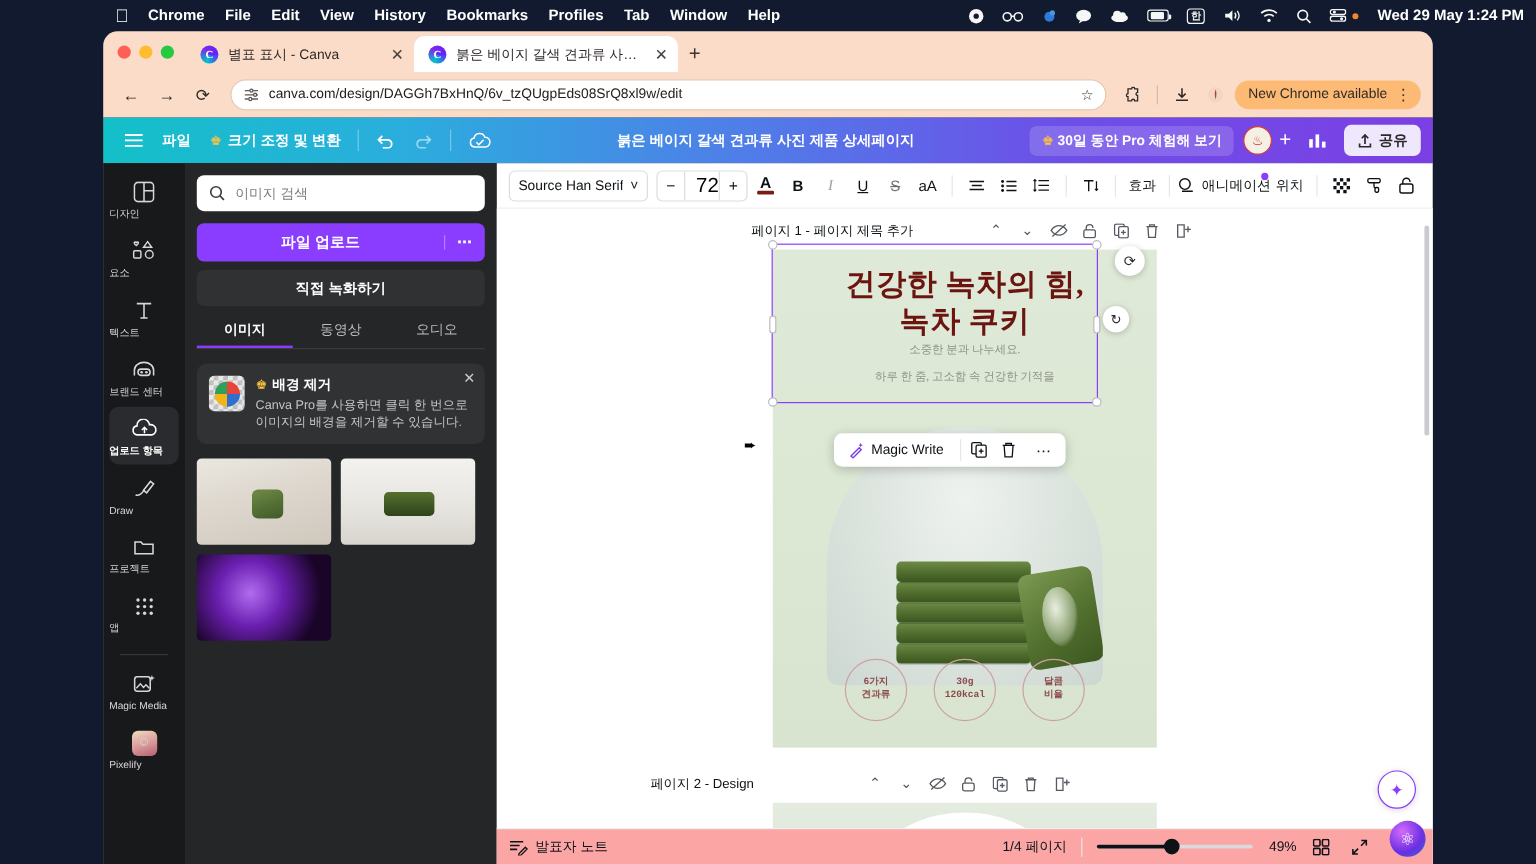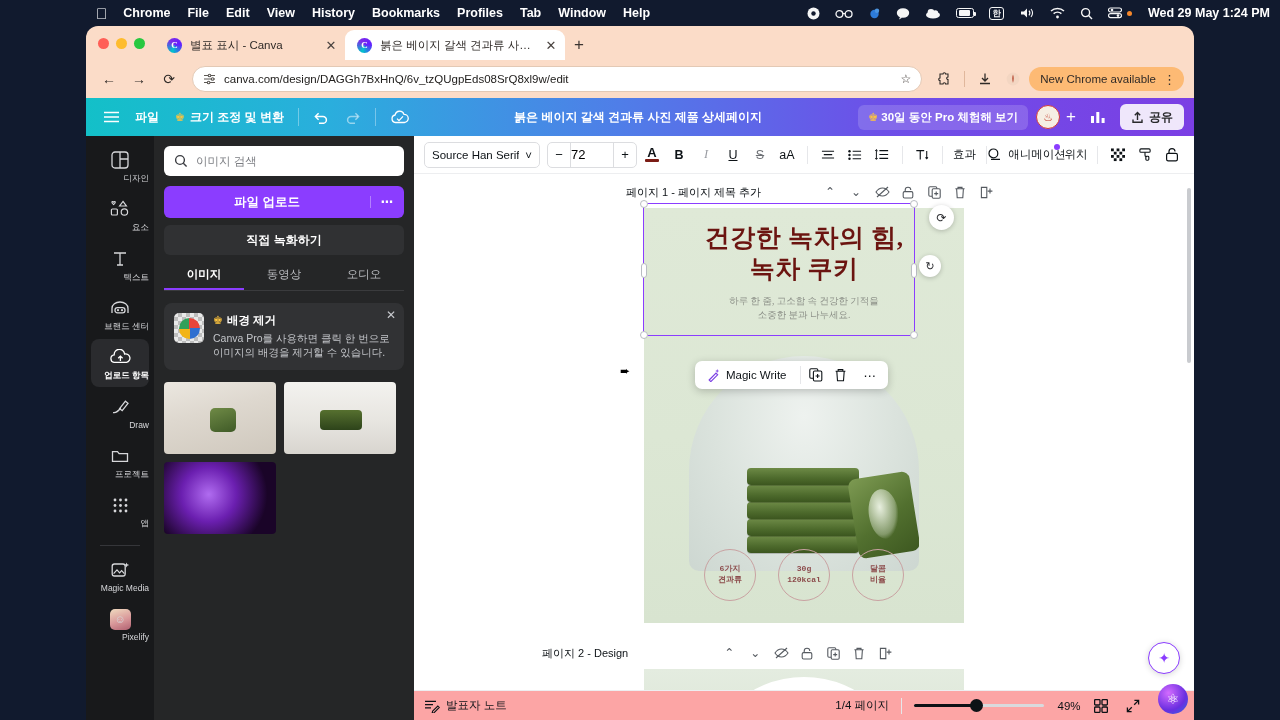--- a/index.html
+++ b/index.html
@@ -96,21 +96,21 @@
   .sharebtn {
     background: #efe7fb; color: #29292c; border-radius: 6px; height: 26px;
     display:flex; align-items:center; gap:5px; padding: 0 11px; font-size: 12px; font-weight: 700;
   }
 
   .canvabody { position: relative; height: 584px; }
 
   
   .rail { position:absolute; left:0; top:0; width: 68px; height: 584px; background: #18191b;
           display:flex; flex-direction:column; align-items:center; padding-top: 6px; }
-  .railitem { width: 58px; padding: 8px 0 6px; border-radius: 8px; text-align:right; color:#d6d7da; margin-bottom: 2px; }
+  .railitem { width: 58px; padding: 8px 0 6px; border-radius: 8px; text-align:left; color:#d6d7da; margin-bottom: 2px; }
   .railitem.active { background: #2a2b2e; }
   .railicon { height: 20px; display:flex; align-items:center; justify-content:center; margin-bottom: 4px; }
   .raillabel { font-size: 8.5px; line-height: 1.1; }
   .raildiv { width: 40px; height: 1px; background: #35363a; margin: 8px 0 6px; }
   .pixbox { width: 21px; height: 21px; border-radius: 5px;
             background: linear-gradient(160deg,#f0dcc0,#d9989a 55%,#b06070);
             display:flex; align-items:center; justify-content:center; font-size:11px;}
 
   
   .panel { position:absolute; left: 68px; top:0; width: 260px; height: 584px; background: #252627; padding: 10px 10px 0; }
@@ -165,21 +165,21 @@
   
   .editor { position:absolute; left: 328px; top: 0; width: 780px; height: 584px; background: #fff; }
   .ttoolbar { height: 38px; display:flex; align-items:center; gap: 3px; padding: 0 10px; border-bottom:1px solid #edeef0; }
   .fontsel {
     height: 26px; border: 1px solid #dcdde0; border-radius: 5px; display:flex; align-items:center;
     gap: 6px; padding: 0 7px; font-size: 11.5px; color: #0d1216; min-width: 116px;
   }
   .fontsel .nm { flex:1; white-space:nowrap; overflow:hidden; }
   .sizer { display:flex; align-items:center; height:26px; border:1px solid #dcdde0; border-radius:5px; margin-left:4px; }
   .sizer .sb { width: 22px; text-align:center; font-size:13px; color:#0d1216; line-height:24px; }
-  .sizer .sv { width: 44px; text-align:left; font-size: 13px; border-left:1px solid #dcdde0; border-right:1px solid #dcdde0; line-height:24px;}
+  .sizer .sv { width: 30px; text-align:right; font-size: 17px; border-left:1px solid #dcdde0; border-right:1px solid #dcdde0; line-height:24px;}
   .tbtn { height: 26px; min-width: 24px; padding: 0 5px; display:flex; align-items:center; justify-content:center;
           font-size: 12.5px; color: #0d1216; border-radius: 4px; position: relative; white-space: nowrap;}
   .tbtn.col { flex-direction: column; gap: 1px; }
   .colorA { font-weight: 700; font-size: 13px; line-height: 11px; }
   .colorbar { width: 14px; height: 3px; background: #7b1c15; border-radius: 1px; }
   .tdiv { width:1px; height: 18px; background:#e6e7ea; margin: 0 5px; }
   .purpledot { position:absolute; right: 0px; top: 2px; width: 6px; height: 6px; border-radius: 50%; background:#8b3dff; }
   .lbl12 { font-size: 11.5px; }
 
   .canvasarea { position: relative; height: 546px; background: #fff; overflow: hidden; }
@@ -774,22 +774,22 @@
                     <path d="M1.4 1.4h5.4v10.2H1.4z" fill="none" stroke="#555a60" stroke-width="1.1"></path>
                     <path d="M10 2.6v5M7.6 5.1h4.8" stroke="#555a60" stroke-width="1.1"></path>
                   </svg>
               </span>
             </div>
 
             <div class="page page1" style="margin:0 auto">
               <div class="pagehead">
                 <div class="p-h1">건강한 녹차의 힘,</div>
                 <div class="p-h1">녹차 쿠키</div>
+                <div class="p-sub" style="margin-top:0">소중한 분과 나누세요.</div>
                 <div class="p-sub">하루 한 줌, 고소함 속 건강한 기적을</div>
-                <div class="p-sub" style="margin-top:0">소중한 분과 나누세요.</div>
               </div>
               <div class="photo">
                 <div class="cookiestack">
                   <i></i>
                     <i></i>
                     <i></i>
                     <i></i>
                     <i></i>
                 </div>
                 <div class="cookielean">

